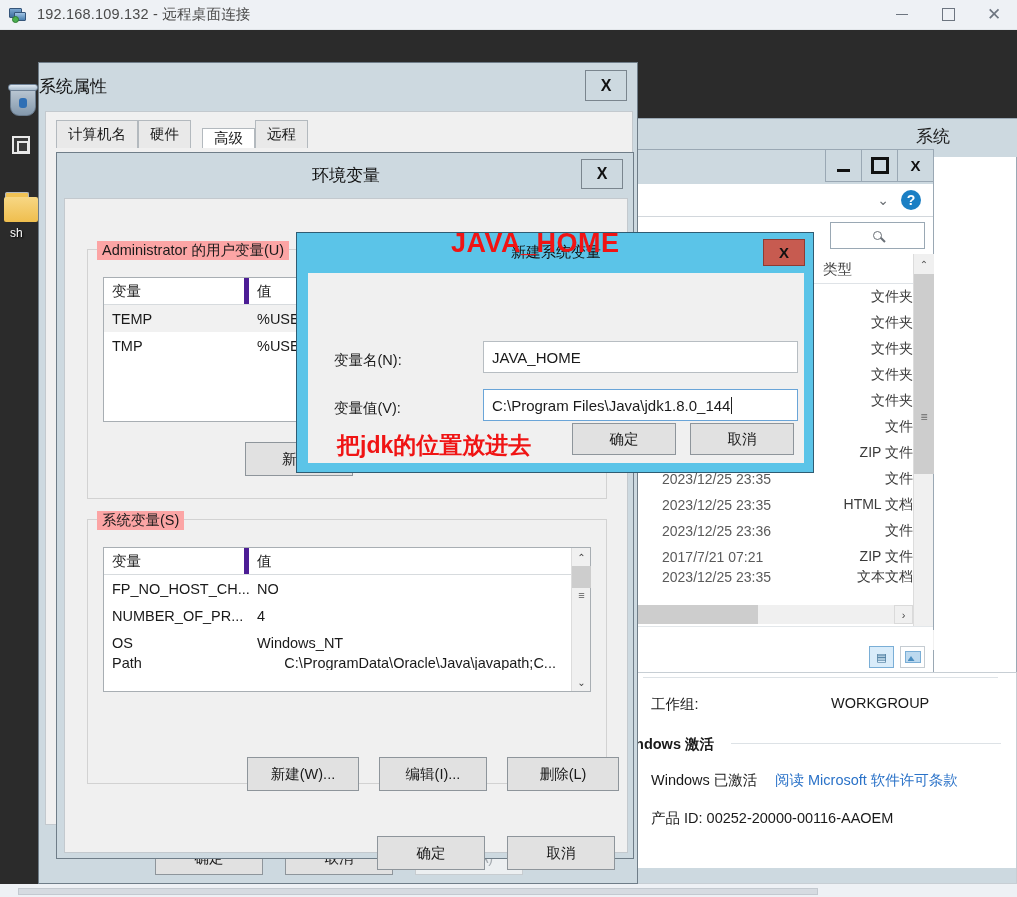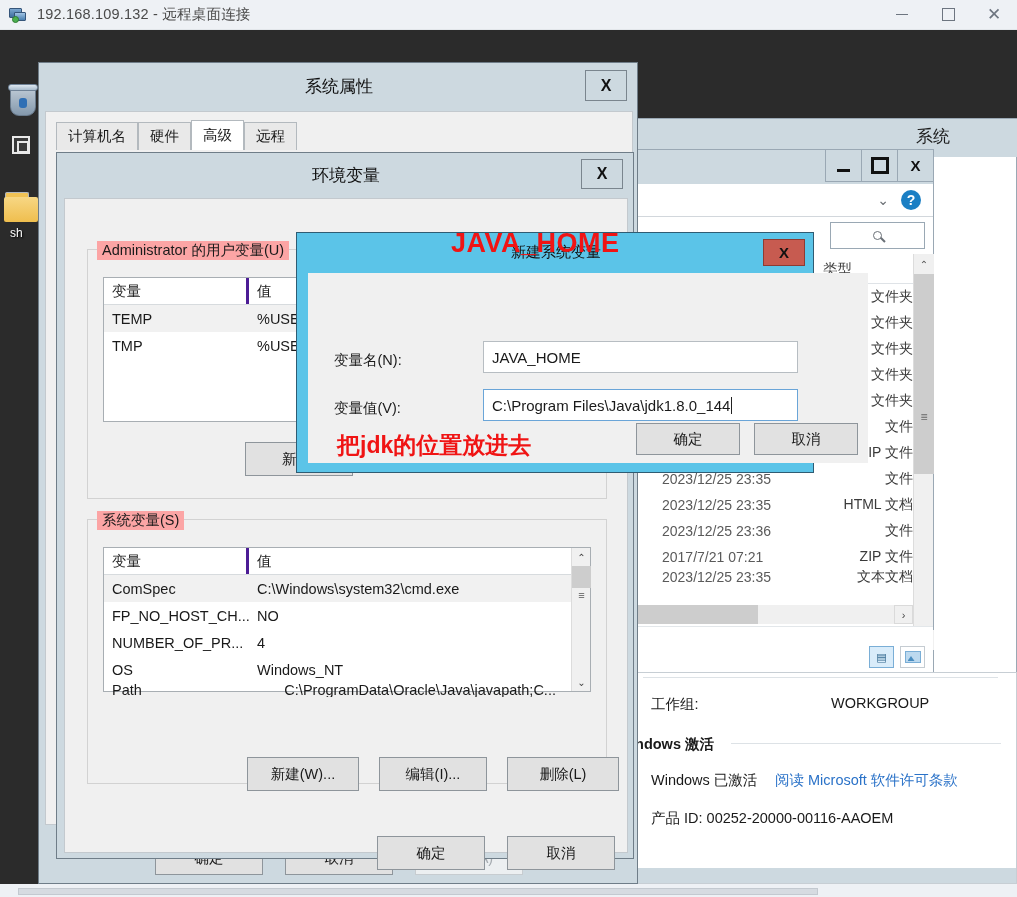--- a/index.html
+++ b/index.html
@@ -137,31 +137,31 @@
   .sb-row{ position:absolute; font-size:14.5px; color:#1a1a1a; }
   .sb-link{ color:#2a72c8; }
   .sb-sep{ position:absolute; height:1px; background:#dde2e6; }
   .sb-footer{ position:absolute; left:0; bottom:0; width:393px; height:15px; background:#cdd9e0;}
 
   
   .sysprop{
     position:absolute; left:38px; top:62px; width:600px; height:822px;
     background:#cdd9e0; border:1px solid #6f7d88;
   }
-  .sp-title{ position:absolute; top:12px; width:600px; text-align:center;
+  .sp-title{ position:absolute; top:12px; width:600px; 
      font-size:17px; color:#101010;}
   .sp-close{ position:absolute; right:10px; top:7px; width:42px; height:31px;
      border:1px solid #7a858e; background:#cdd9e0; display:flex; align-items:center; justify-content:center;
      font-weight:bold; font-size:16px; color:#111;}
   .sp-body{ position:absolute; left:6px; top:48px; width:588px; height:714px; background:#f0f0f0;
      border:1px solid #c3c9ce;}
   .tabs{ position:absolute; left:10px; top:8px; display:flex; align-items:flex-end; }
   .tab{ height:28px; padding:0 11px; border:1px solid #b3b9be; border-bottom:none;
      background:#e9e9e9; font-size:14.5px; color:#1a1a1a; display:flex; align-items:center;}
-  .tab.active{ height:30px; background:#fff; border-color:#b3b9be; position:relative; z-index:3;}
+  .tab.active{ height:20px; background:#fff; border-color:#b3b9be; position:relative; z-index:3;margin-left:11px;}
   .sp-panel{ position:absolute; left:10px; top:41px; width:566px; height:662px; background:#fff;
      border:1px solid #b3b9be; }
   .sp-buttons{ position:absolute; left:0; bottom:8px; width:600px; display:flex; justify-content:center; gap:22px;}
   .wbtn{ min-width:108px; height:34px; border:1px solid #8e959b; background:#e1e1e1;
      font-size:14.5px; color:#1a1a1a; display:flex; align-items:center; justify-content:center;}
   .wbtn.disabled{ color:#a5abb0; background:#eceff1; border-color:#c7ccd0;}
 
   
   .envdlg{
     position:absolute; left:56px; top:152px; width:578px; height:707px;
@@ -171,41 +171,41 @@
   .env-close{ position:absolute; right:10px; top:6px; width:42px; height:30px;
      border:1px solid #7a858e; background:#cdd9e0; display:flex; align-items:center; justify-content:center;
      font-weight:bold; font-size:16px; color:#111;}
   .env-body{ position:absolute; left:7px; top:45px; width:564px; height:655px; background:#f0f0f0;
      border:1px solid #c3c9ce;}
   .group{ position:absolute; border:1px solid #d2d2d2; }
   .group-lbl{ position:absolute; background:#fca5a5; padding:0 5px; font-size:14.5px; color:#1a1a1a;}
   .lv{ position:absolute; background:#fff; border:1px solid #a8aeb3; }
   .lv-hdr{ display:flex; height:27px; border-bottom:1px solid #d7dbde; background:#fff;}
   .lv-hdr .c{ font-size:14.5px; color:#1a1a1a; display:flex; align-items:center; padding-left:8px;
-     border-right:3px solid #4c1d95; }
+     border-right:5px solid #4c1d95; }
   .lv-row{ display:flex; height:27px; align-items:center; font-size:14.5px; color:#1a1a1a;}
   .lv-row.sel{ background:#f1f1f1;}
   .lv-row .c{ padding-left:8px; white-space:nowrap; overflow:hidden;}
   .lv-scroll{ position:absolute; right:0; top:0; width:19px; height:100%; background:#f0f0f0;
      border-left:1px solid #dcdcdc;}
   .lvs-arrow{ width:19px;height:18px;display:flex;align-items:center;justify-content:center;font-size:10px;color:#444;}
   .lvs-thumb{ position:absolute; left:0; top:18px; width:19px; height:22px; background:#cdcdcd;}
   .lvs-grip{ position:absolute; left:0; top:20px; width:19px; height:18px;
      display:flex;align-items:center;justify-content:center;font-size:11px;color:#555;}
 
   
   .newvar{
     position:absolute; left:296px; top:232px; width:518px; height:241px;
     background:#5bc4e8; border:1px solid #2f5c73;
   }
   .nv-title{ position:absolute; top:10px; width:518px; text-align:center; font-size:15px; color:#111;}
   .nv-close{ position:absolute; right:8px; top:6px; width:42px; height:27px; background:#c75b50;
      border:1px solid #8d3b33; display:flex; align-items:center; justify-content:center;
      color:#111; font-weight:bold; font-size:15px;}
-  .nv-body{ position:absolute; left:11px; top:40px; width:560px; height:190px; background:#f0f0f0;}
+  .nv-body{ position:absolute; left:11px; top:40px; width:496px; height:190px; background:#f0f0f0;}
   .nv-lbl{ position:absolute; font-size:14.5px; color:#1a1a1a;}
   .nv-input{ position:absolute; height:32px; background:#fff; display:flex; align-items:center;
      padding-left:8px; font-size:15px; color:#1a1a1a;}
   .nv-input.plain{ border:1px solid #b7bdc2; }
   .nv-input.focus{ border:1px solid #6aa5d8; }
   .caret{ display:inline-block; width:1px; height:17px; background:#222; margin-left:1px;}
   .nv-btns{ position:absolute; right:10px; top:150px; display:flex; gap:14px;}
   .nbtn{ width:104px; height:32px; border:1px solid #8e959b; background:#e1e1e1;
      display:flex; align-items:center; justify-content:center; font-size:14.5px; color:#1a1a1a;}
 
@@ -426,24 +426,20 @@
       <div class="wbtn" style="position:absolute; left:180px; top:243px; width:108px; height:34px;">新建(</div>
 
       <div class="group" style="left:22px; top:320px; width:520px; height:265px;"></div>
       <div class="group-lbl" style="left:32px; top:312px;">系统变量(S)</div>
 
       <div class="lv" style="left:38px; top:348px; width:488px; height:145px;">
         <div class="lv-hdr">
           <div class="c" style="width:145px;">变量</div>
           <div class="c" style="width:322px; border-right:none;">值</div>
         </div>
-        <div class="lv-row sel">
-          <div class="c" style="width:145px;">ComSpec</div>
-          <div class="c" style="width:322px;">C:\Windows\system32\cmd.exe</div>
-        </div>
         <div class="lv-row">
           <div class="c" style="width:145px;">FP_NO_HOST_CH...</div>
           <div class="c" style="width:322px;">NO</div>
         </div>
         <div class="lv-row">
           <div class="c" style="width:145px;">NUMBER_OF_PR...</div>
           <div class="c" style="width:322px;">4</div>
         </div>
         <div class="lv-row">
           <div class="c" style="width:145px;">OS</div>

